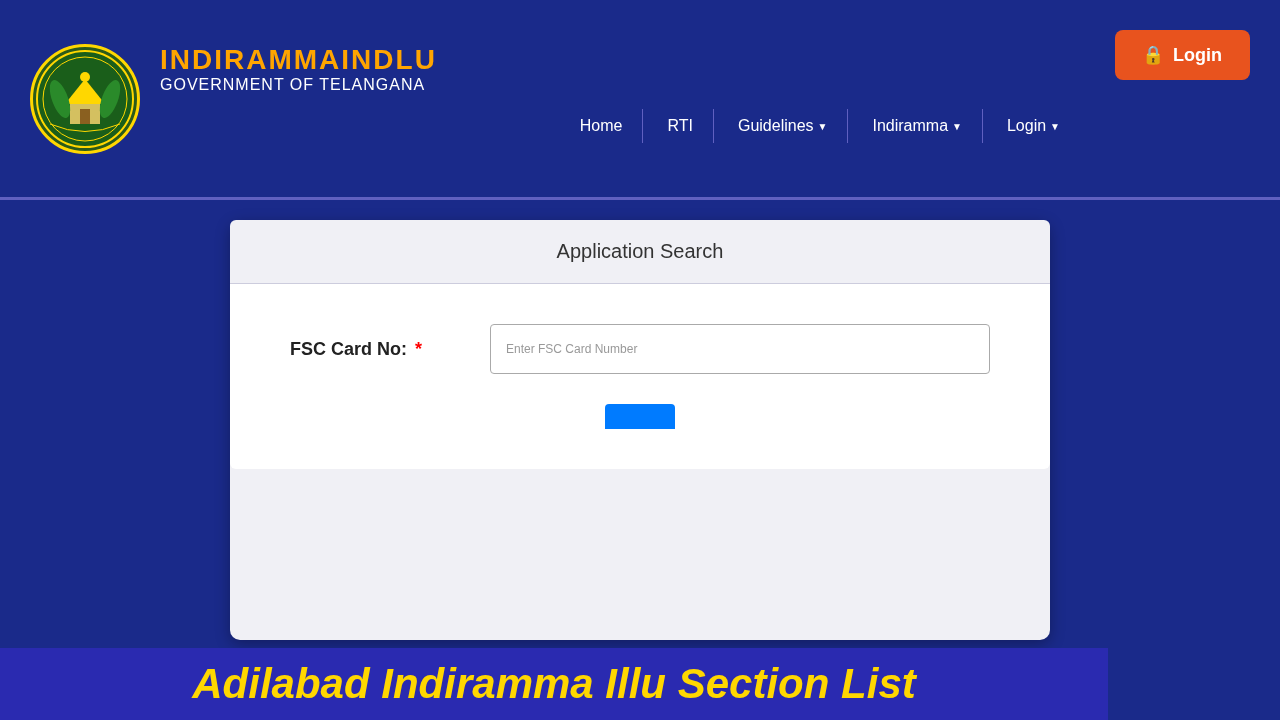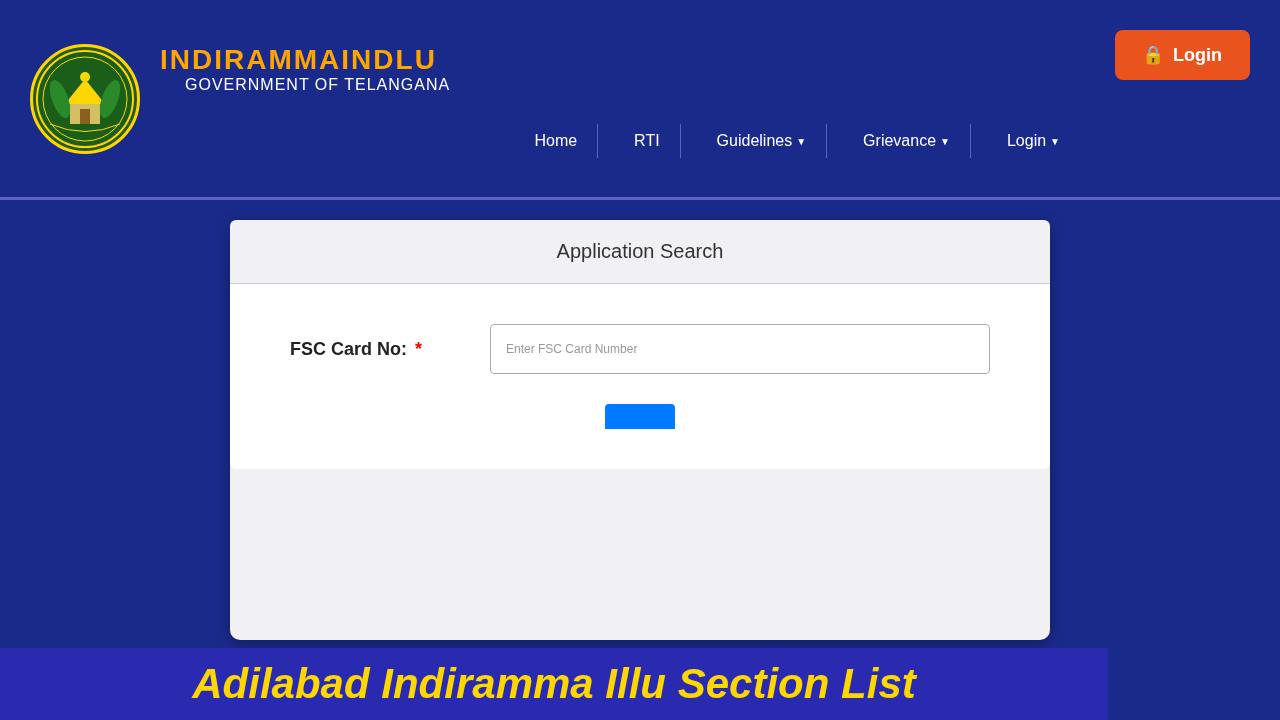--- a/index.html
+++ b/index.html
@@ -50,31 +50,30 @@
       font-size: 28px;
       font-weight: bold;
       letter-spacing: 2px;
     }
 
     .site-subtitle {
       color: #ffffff;
       font-size: 16px;
       font-weight: normal;
       letter-spacing: 1px;
-      margin-left: 25px;
     }
 
     
     .nav-area {
       position: absolute;
       right: 200px;
-      bottom: 39px;
-      display: flex;
-      align-items: center;
-      gap: 16px;
+      bottom: 54px;
+      display: flex;
+      align-items: center;
+      gap: 4px;
     }
 
     .nav-item {
       color: #ffffff;
       font-size: 16px;
       padding: 8px 20px;
       cursor: pointer;
       display: flex;
       align-items: center;
       gap: 4px;
@@ -262,21 +261,21 @@
       <span>Home</span>
     </div>
     <div class="nav-item">
       <span>RTI</span>
     </div>
     <div class="nav-item">
       <span>Guidelines</span>
       <span class="nav-dropdown-arrow">▼</span>
     </div>
     <div class="nav-item">
-      <span>Grievance</span>
+      <span>Indiramma</span>
       <span class="nav-dropdown-arrow">▼</span>
     </div>
     <div class="nav-item">
       <span>Login</span>
       <span class="nav-dropdown-arrow">▼</span>
     </div>
   </nav>
 
   <button class="login-btn">
     <span>🔒</span>

